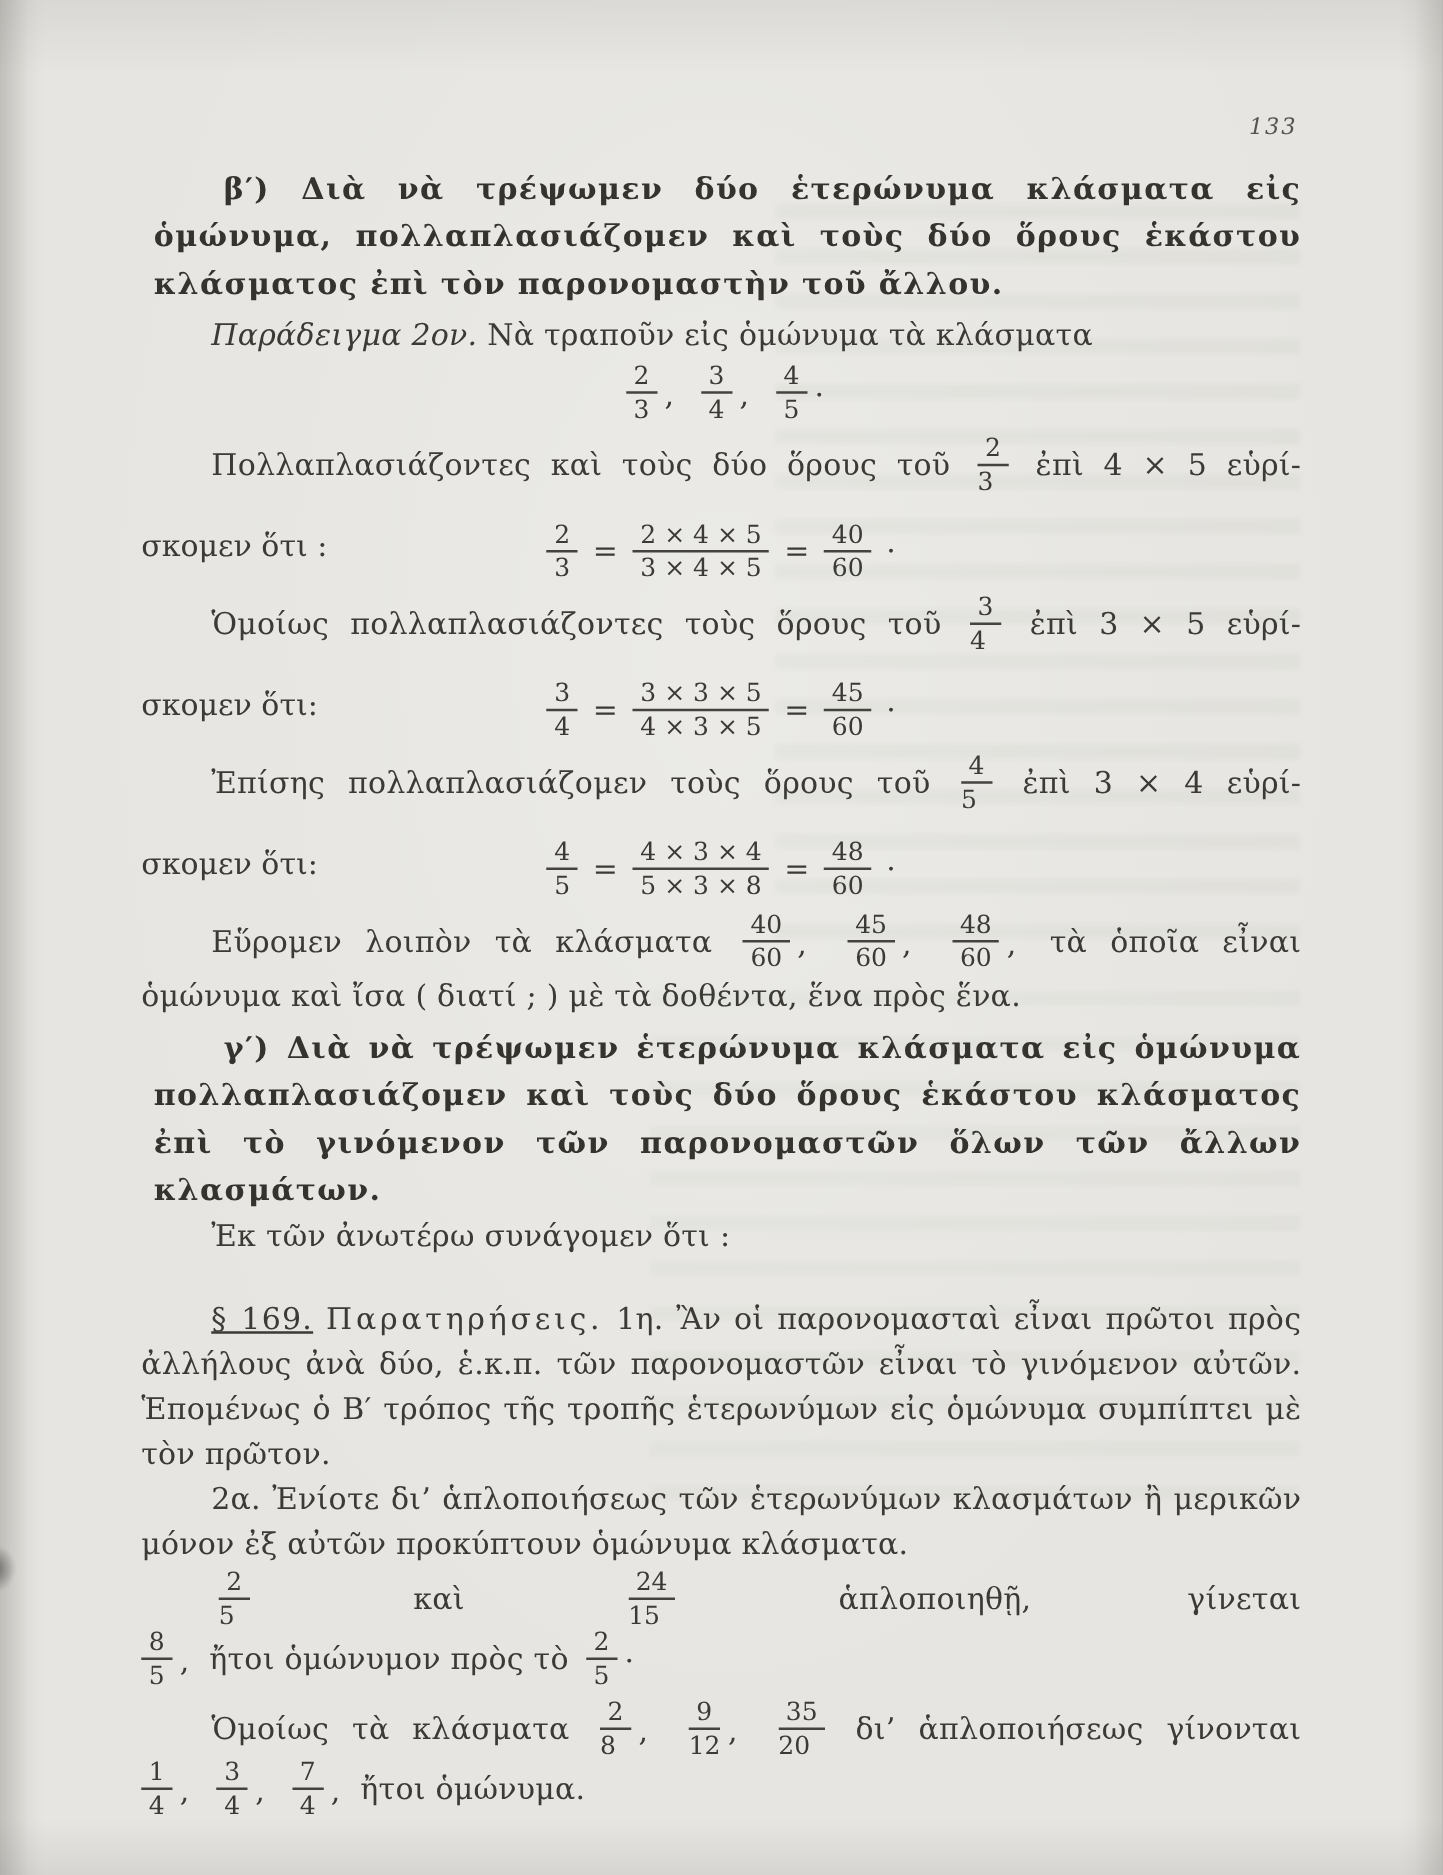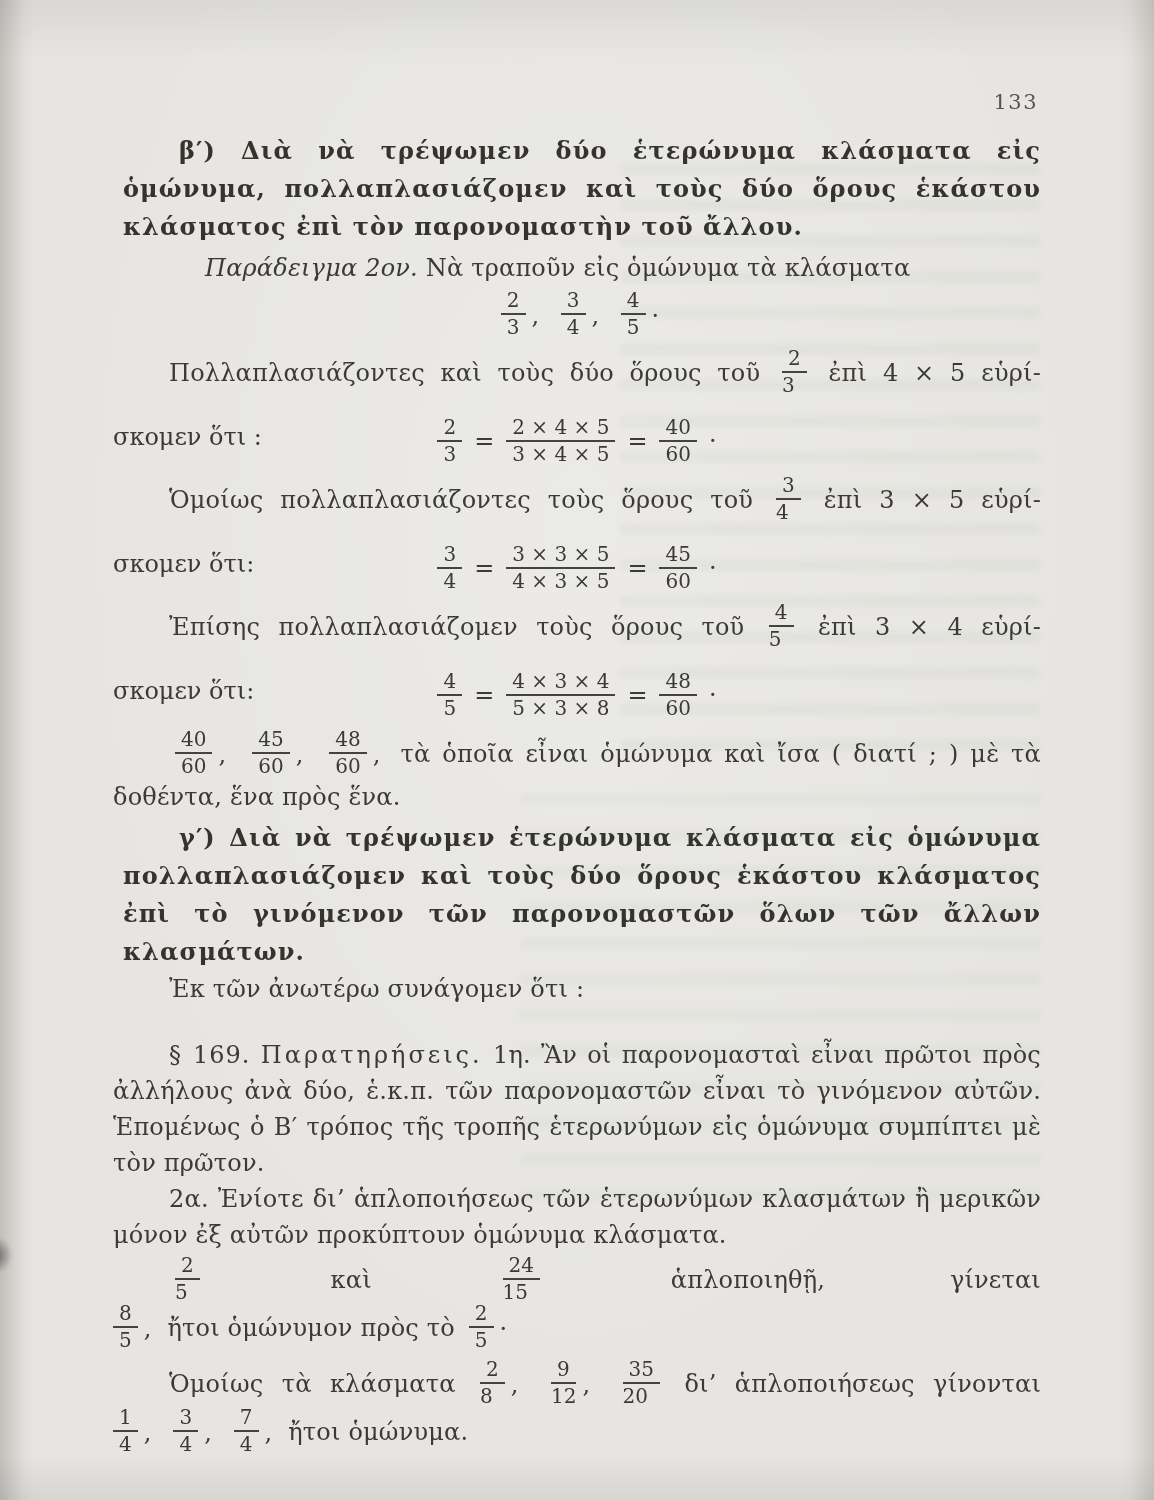--- a/index.html
+++ b/index.html
@@ -20,28 +20,28 @@
       linear-gradient(0deg, rgba(0,0,0,0.07), rgba(0,0,0,0) 3%, rgba(0,0,0,0) 96%, rgba(0,0,0,0.06)),
       linear-gradient(90deg, rgba(0,0,0,0.09), rgba(0,0,0,0) 2%, rgba(0,0,0,0) 98%, rgba(0,0,0,0.07));
   }
   .bleed { position:absolute; pointer-events:none; opacity:0.045; filter:blur(2px);
     background:repeating-linear-gradient(180deg, transparent 0 13px, #67785f 13px 25px, transparent 25px 36px); }
   #bleed1 { left:620px; top:150px; width:420px; height:620px; }
   #bleed2 { left:520px; top:780px; width:520px; height:420px; opacity:0.035; }
   .smudge { position:absolute; left:-5px; top:1236px; width:18px; height:38px; pointer-events:none;
     background:radial-gradient(ellipse at left, rgba(25,25,22,0.55), rgba(0,0,0,0) 70%); filter:blur(1px); }
 
-  .page-number { position:absolute; top:84px; right:116px; font-size:21px; letter-spacing:1.5px; color:#56544f; }
+  .page-number { position:absolute; top:84px; right:116px; font-size:18px; letter-spacing:1.5px; color:#56544f;font-style:italic; }
 
   .content { position:absolute; left:113px; top:132px; width:928px; }
 
   .para { text-align:justify; letter-spacing:0.2px; }
   .indent { text-indent:56px; }
   .bold { font-weight:700; letter-spacing:1.1px; line-height:38px; color:#35332e;margin-left:10px; }
-  .italic { font-style:italic;margin-left:36px; }
+  .italic { font-style:italic; }
   .fullline { text-align-last:justify; }
 
   .frac { display:inline-block; vertical-align:middle; text-align:center;
     font-size:20px; line-height:21px; letter-spacing:0; text-indent:0;
     margin:0 6px; position:relative; top:-2px; font-weight:400; }
   .frac .fn { display:block; padding:0 6px 2px; border-bottom:2px solid #45433e; }
   .frac .fd { display:block; padding-top:2px; }
   .sep { vertical-align:middle; margin:0 8px 0 0; }
   .endp { vertical-align:middle; }
 
@@ -49,21 +49,21 @@
 
   .eq-row { position:relative; margin:10px 0 12px; text-align:center; min-height:54px; }
   .eq-label { position:absolute; left:0; top:50%; transform:translateY(-50%); text-align:center; text-indent:0; }
   .equation { display:inline-flex; align-items:center; gap:12px; }
   .equation .frac { top:0; margin:0; }
   .op { font-size:24px; }
 
   .mt-a { margin-top:4px; }
   .mt-b { margin-top:8px; }
   .mt-section { margin-top:30px; }
-  .section-no { letter-spacing:1px; }
+  .section-no { letter-spacing:1px;text-decoration:underline; }
   .section-title { letter-spacing:3px; }
 </style>
 </head>
 <body>
 
 <div class="page">
   <div class="bleed" id="bleed1"></div>
   <div class="bleed" id="bleed2"></div>
   <div class="smudge"></div>
 
@@ -140,21 +140,21 @@
           </span>
         <span class="op">=</span>
         <span class="frac">
             <span class="fn">48</span>
             <span class="fd">60</span>
           </span>
         <span class="op">·</span>
       </span>
     </div>
 
-    <p class="para indent mt-b">
+    <p class="para indent mt-b"><span>Εὕρομεν λοιπὸν τὰ κλάσματα</span>
       <span class="frac"><span class="fn">40</span><span class="fd">60</span></span><span class="sep">,</span>
       <span class="frac"><span class="fn">45</span><span class="fd">60</span></span><span class="sep">,</span>
       <span class="frac"><span class="fn">48</span><span class="fd">60</span></span><span class="sep">,</span>
       <span>τὰ ὁποῖα εἶναι ὁμώνυμα καὶ ἴσα ( διατί ; ) μὲ τὰ δοθέντα, ἕνα πρὸς ἕνα.</span></p>
 
     <p class="para indent bold mt-a"><span>γ′) Διὰ νὰ τρέψωμεν ἑτερώνυμα κλάσματα εἰς ὁμώνυμα πολλαπλασιάζομεν καὶ τοὺς δύο ὅρους ἑκάστου κλάσματος ἐπὶ τὸ γινόμενον τῶν παρονομαστῶν ὅλων τῶν ἄλλων κλασμάτων.</span></p>
 
     <p class="para indent"><span>Ἐκ τῶν ἀνωτέρω συνάγομεν ὅτι :</span></p>
 
     <p class="para indent mt-section"><span class="section-no">§ 169.</span> <span class="section-title">Παρατηρήσεις.</span> <span>1η. Ἂν οἱ παρονομασταὶ εἶναι πρῶτοι πρὸς ἀλλήλους ἀνὰ δύο, ἑ.κ.π. τῶν παρονομαστῶν εἶναι τὸ γινόμενον αὐτῶν. Ἑπομένως ὁ Β′ τρόπος τῆς τροπῆς ἑτερωνύμων εἰς ὁμώνυμα συμπίπτει μὲ τὸν πρῶτον.</span></p>

